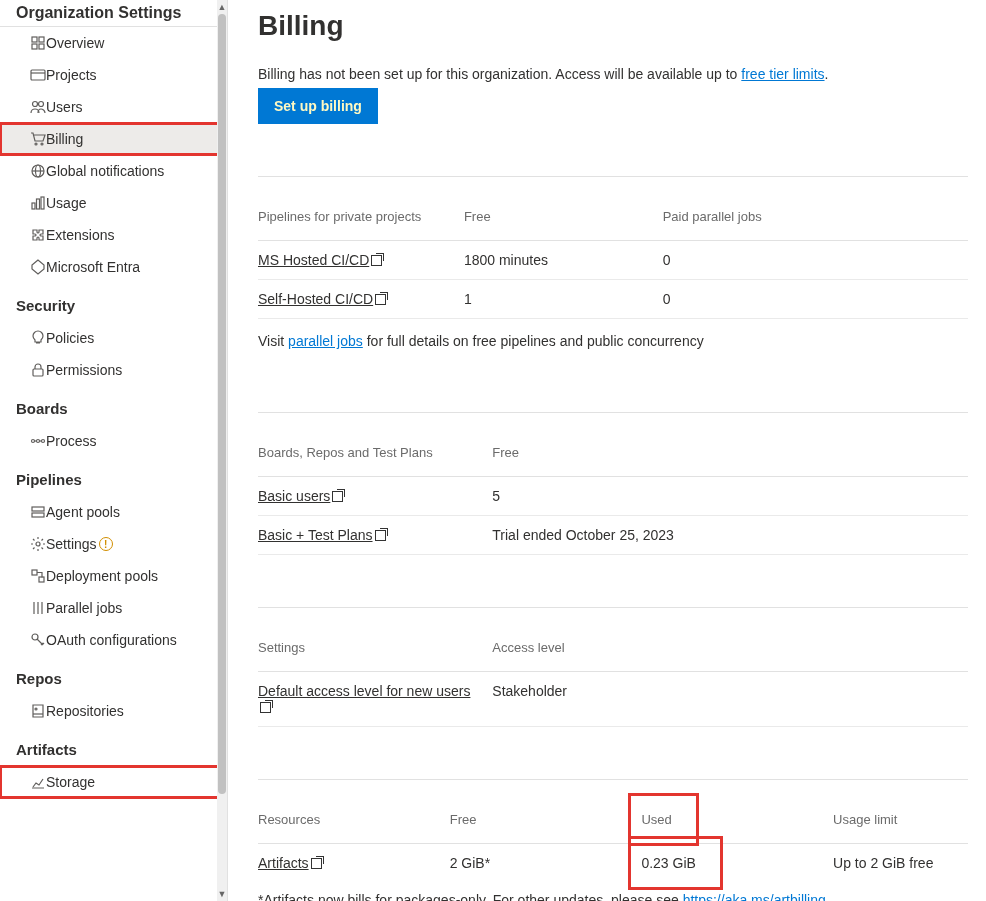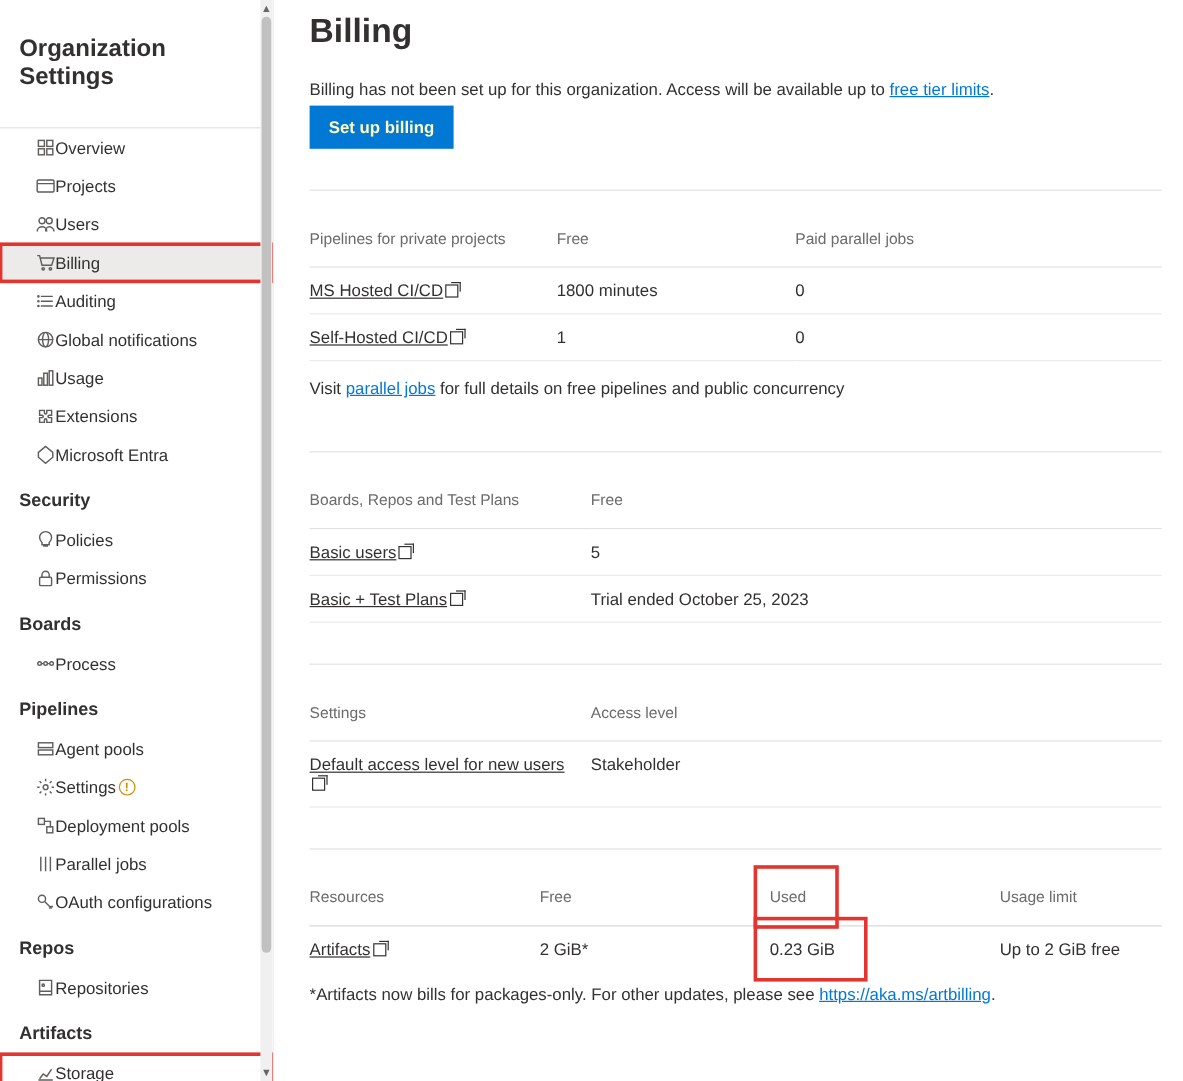--- a/index.html
+++ b/index.html
@@ -45,22 +45,22 @@
 .scroll-thumb {
   position: absolute;
   top: 0;
   width: 8px;
   left: 1px;
   height: 780px;
   background: #c1c1c1;
   border-radius: 4px;
 }
 .sb-head {
-  padding: 30px 16px;
-  font-size: 20px;
+  padding: 4px 16px;
+  font-size: 16px;
   font-weight: 600;
   border-bottom: 1px solid #e1e1e1;
 }
 .sb-item {
   display: flex;
   align-items: center;
   padding: 8px 12px 8px 30px;
   cursor: pointer;
   font-size: 14px;
 }
@@ -117,21 +117,21 @@
   background: #0078d4;
   color: #fef9c3;
   border: none;
   padding: 10px 16px;
   font-size: 14px;
   font-weight: 600;
   cursor: pointer;
 }
 .section {
   border-top: 1px solid #e1e1e1;
-  margin-top: 34px;
+  margin-top: 52px;
   padding-top: 0;
 }
 .tbl { width: 100%; border-collapse: collapse; margin-top: 16px; }
 .tbl th {
   text-align: left;
   font-weight: 400;
   color: #6b6b6b;
   font-size: 13px;
   padding: 16px 10px 16px 0;
   border-bottom: 1px solid #e1e1e1;
@@ -208,33 +208,20 @@
       </div>
       <div class="sb-item active red-outline">
         <span class="icon">
           <svg viewBox="0 0 16 16">
             <path d="M1 2h2l2 8h8l2-6H4"></path>
             <circle cx="6" cy="13" r="1"></circle>
             <circle cx="12" cy="13" r="1"></circle>
           </svg>
         </span>
         <span>Billing</span>
-      </div>
-      <div class="sb-item">
-        <span class="icon">
-          <svg viewBox="0 0 16 16">
-            <line x1="4" y1="4" x2="14" y2="4"></line>
-            <line x1="4" y1="8" x2="14" y2="8"></line>
-            <line x1="4" y1="12" x2="14" y2="12"></line>
-            <circle cx="2" cy="4" r="0.5"></circle>
-            <circle cx="2" cy="8" r="0.5"></circle>
-            <circle cx="2" cy="12" r="0.5"></circle>
-          </svg>
-        </span>
-        <span>Auditing</span>
       </div>
       <div class="sb-item">
         <span class="icon">
           <svg viewBox="0 0 16 16">
             <circle cx="8" cy="8" r="6"></circle>
             <ellipse cx="8" cy="8" rx="2.5" ry="6"></ellipse>
             <line x1="2" y1="8" x2="14" y2="8"></line>
           </svg>
         </span>
         <span>Global notifications</span>

